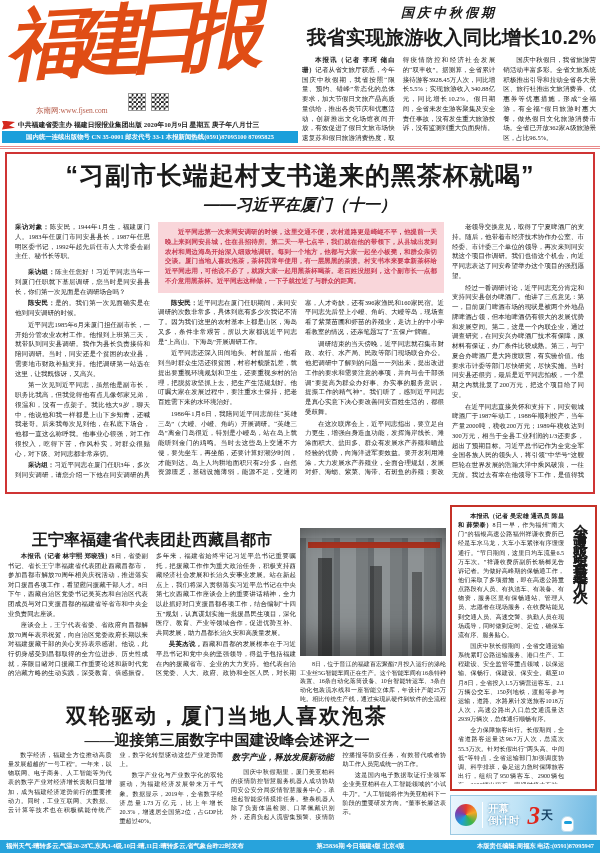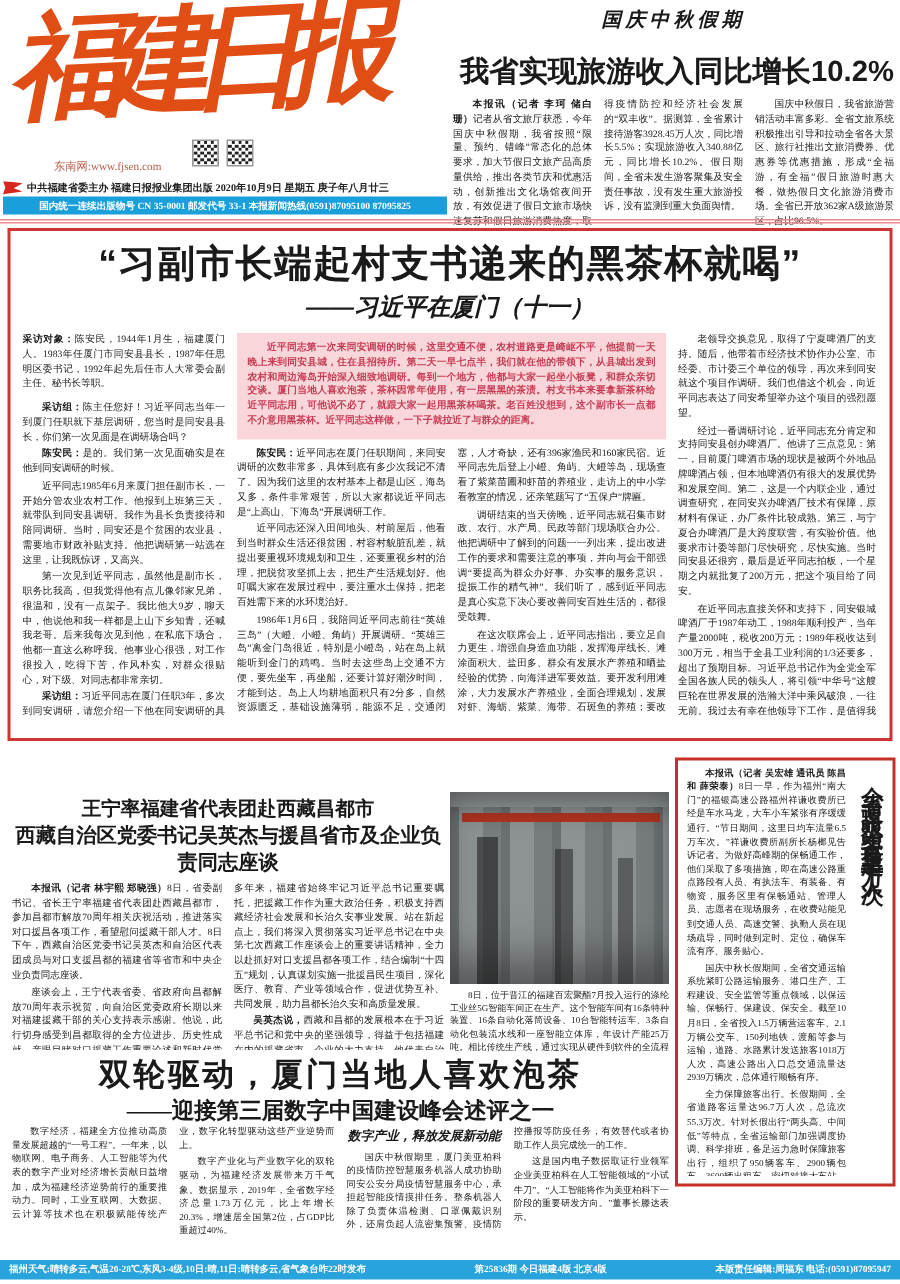--- a/index.html
+++ b/index.html
@@ -27,21 +27,21 @@
               color:#222; white-space:nowrap; }
   .flag { width:13px; height:9px; background:#d5281e;
           clip-path:polygon(0 0, 100% 18%, 55% 55%, 100% 80%, 0 100%, 12% 50%); }
   .pub-bar { position:absolute; left:2px; top:131px; width:296px; height:12px;
              background:#1b9fdb; color:#ffffff; font-size:6.4px; font-weight:bold;
              display:flex; align-items:center; justify-content:center; white-space:nowrap; }
 
   
   .top-art { position:absolute; left:302px; top:4px; width:294px; height:142px; }
   .kicker { text-align:center; font-size:13px; font-weight:bold; font-style:italic;
-            letter-spacing:3px; margin-bottom:12px; }
+            letter-spacing:3px; margin-bottom:2px; }
   .top-headline { text-align:right; font-size:19.5px; font-weight:bold;
                   font-family:"Liberation Sans", sans-serif; letter-spacing:0; margin-bottom:4px; }
   .top-body { height:96px; column-count:3; column-gap:8px; font-size:6.5px;
               line-height:1.5; overflow:hidden; }
 
   .red-rule { position:absolute; left:0; top:146px; width:600px; height:3px;
               border-top:1px solid #e98a8a; border-bottom:1px solid #e98a8a; }
 
   
   .main-box { position:absolute; left:5px; top:152px; width:590px; height:342px;
@@ -56,21 +56,21 @@
   .subject { margin-bottom:6px; }
   .subject p { text-indent:0; }
   .mcol23 { width:286px; flex:none; column-count:2; column-gap:8px; overflow:hidden; }
   .pink-box { column-span:all; background:#f9d6da; color:#c63d55; padding:5px 7px;
               margin-bottom:5px; font-weight:bold; }
   .pink-box p { text-indent:2em; }
   .mcol4 { width:132px; flex:none; overflow:hidden; display:flex; flex-direction:column; }
 
   
   .tibet { position:absolute; left:8px; top:530px; width:288px; height:170px; overflow:hidden; }
-  .tibet-t1 { text-align:center; font-size:13px; font-weight:bold;
+  .tibet-t1 { text-align:center; font-size:16px; font-weight:bold;
               font-family:Liberation Serif, serif; }
   .tibet-t2 { text-align:center; font-size:13.5px; font-weight:bold;
               font-family:"Liberation Sans", sans-serif; margin-bottom:4px; }
   .tibet-body { column-count:2; column-gap:8px; height:128px; font-size:6.4px;
                 line-height:1.5; overflow:hidden; }
 
   
   .photo { position:absolute; left:300px; top:528px; width:146px; height:128px;
            background:
              linear-gradient(#9aa0a2 0 10px, transparent 10px),
@@ -194,21 +194,20 @@
             <p>经过一番调研讨论，近平同志充分肯定和支持同安县创办啤酒厂。他讲了三点意见：第一，目前厦门啤酒市场的现状是被两个外地品牌啤酒占领，但本地啤酒仍有很大的发展优势和发展空间。第二，这是一个内联企业，通过调查研究，在同安兴办啤酒厂技术有保障，原材料有保证，办厂条件比较成熟。第三，与宁夏合办啤酒厂是大跨度联营，有实验价值。他要求市计委等部门尽快研究，尽快实施。当时同安县还很穷，最后是近平同志拍板，一个星期之内就批复了200万元，把这个项目给了同安。</p>
             <p>在近平同志直接关怀和支持下，同安银城啤酒厂于1987年动工，1988年顺利投产，当年产量2000吨，税收200万元；1989年税收达到300万元，相当于全县工业利润的1/3还要多，超出了预期目标。习近平总书记作为全党全军全国各族人民的领头人，将引领“中华号”这艘巨轮在世界发展的浩瀚大洋中乘风破浪，一往无前。我过去有幸在他领导下工作，是值得我一辈子回忆的最幸福的事，同安人民也将永远记住他，感谢他，祝福他。</p>
           </div>
 
       </div>
     </div>
   </div>
 
   <div class="tibet">
     <div class="tibet-t1">王宁率福建省代表团赴西藏昌都市</div>
-    <div class="tibet-t2">西藏自治区党委书记吴英杰与援昌省市及企业负责同志座谈</div>
     <div class="tibet-body">
         <p><b class="lead">本报讯（记者 林宇熙 郑晓强）</b>8日，省委副书记、省长王宁率福建省代表团赴西藏昌都市，参加昌都市解放70周年相关庆祝活动，推进落实对口援昌各项工作，看望慰问援藏干部人才。8日下午，西藏自治区党委书记吴英杰和自治区代表团成员与对口支援昌都的福建省等省市和中央企业负责同志座谈。</p>
         <p>座谈会上，王宁代表省委、省政府向昌都解放70周年表示祝贺，向自治区党委政府长期以来对福建援藏干部的关心支持表示感谢。他说，此行切身感受到昌都取得的全方位进步、历史性成就，亲眼目睹对口援藏工作重要论述和新时代党的治藏方略的生动实践，深受教育、倍感振奋。多年来，福建省始终牢记习近平总书记重要嘱托，把援藏工作作为重大政治任务，积极支持西藏经济社会发展和长治久安事业发展。站在新起点上，我们将深入贯彻落实习近平总书记在中央第七次西藏工作座谈会上的重要讲话精神，全力以赴抓好对口支援昌都各项工作，结合编制“十四五”规划，认真谋划实施一批援昌民生项目，深化医疗、教育、产业等领域合作，促进优势互补、共同发展，助力昌都长治久安和高质量发展。</p>
         <p><b class="lead">吴英杰说，</b>西藏和昌都的发展根本在于习近平总书记和党中央的坚强领导，得益于包括福建在内的援藏省市、企业的大力支持。他代表自治区党委、人大、政府、政协和全区人民，对长期以来对口支援昌都的省市企业表示衷心感谢。他指出，援昌工作开展以来，各援昌省市、企业共落实援藏资金88.9亿元，实施援藏项目1647个，为昌都经济社会发展提供了有力支援，需要各方面的关心支持和大力援助。希望援昌省市和中央企业加大智力支持、资金支持、产业支持、消费扶贫支持、就业支持等方面力度，变输血为造血，共同打造更加亮丽的“藏东明珠”。</p>
       </div>
   </div>
 
   <div class="photo">
     <div class="photo-machines"></div>
   </div>
@@ -236,20 +235,31 @@
         </div>
       <p class="crosshead">数字产业，释放发展新动能</p>
       <div>
           <p>国庆中秋假期里，厦门美亚柏科的疫情防控智慧服务机器人成功协助同安公安分局疫情智慧服务中心，承担起智能疫情摸排任务。整条机器人除了负责体温检测、口罩佩戴识别外，还肩负起人流密集预警、疫情防控播报等防疫任务，有效替代或者协助工作人员完成统一的工作。</p>
           <p>这是国内电子数据取证行业领军企业美亚柏科在人工智能领域的“小试牛刀”。“人工智能将作为美亚柏科下一阶段的重要研发方向。”董事长滕达表示。</p>
         </div>
 
     </div>
   </div>
 
+  <div class="banner">
+    <div class="banner-logo"></div>
+    <div class="banner-div"></div>
+    <div class="banner-label">
+      <div>开幕</div>
+      <div>倒计时</div>
+    </div>
+    <div class="banner-num">3</div>
+    <div class="banner-unit">天</div>
+    <div class="mascot"></div>
+  </div>
 
   <div class="footer-bar">
     <span>福州天气:晴转多云,气温20-28℃,东风3-4级,10日:晴,11日:晴转多云,省气象台昨22时发布</span>
     <span>第25836期 今日福建4版 北京4版</span>
     <span>本版责任编辑:周福东 电话:(0591)87095947</span>
   </div>
 
 </div>
 
 </body></html>

